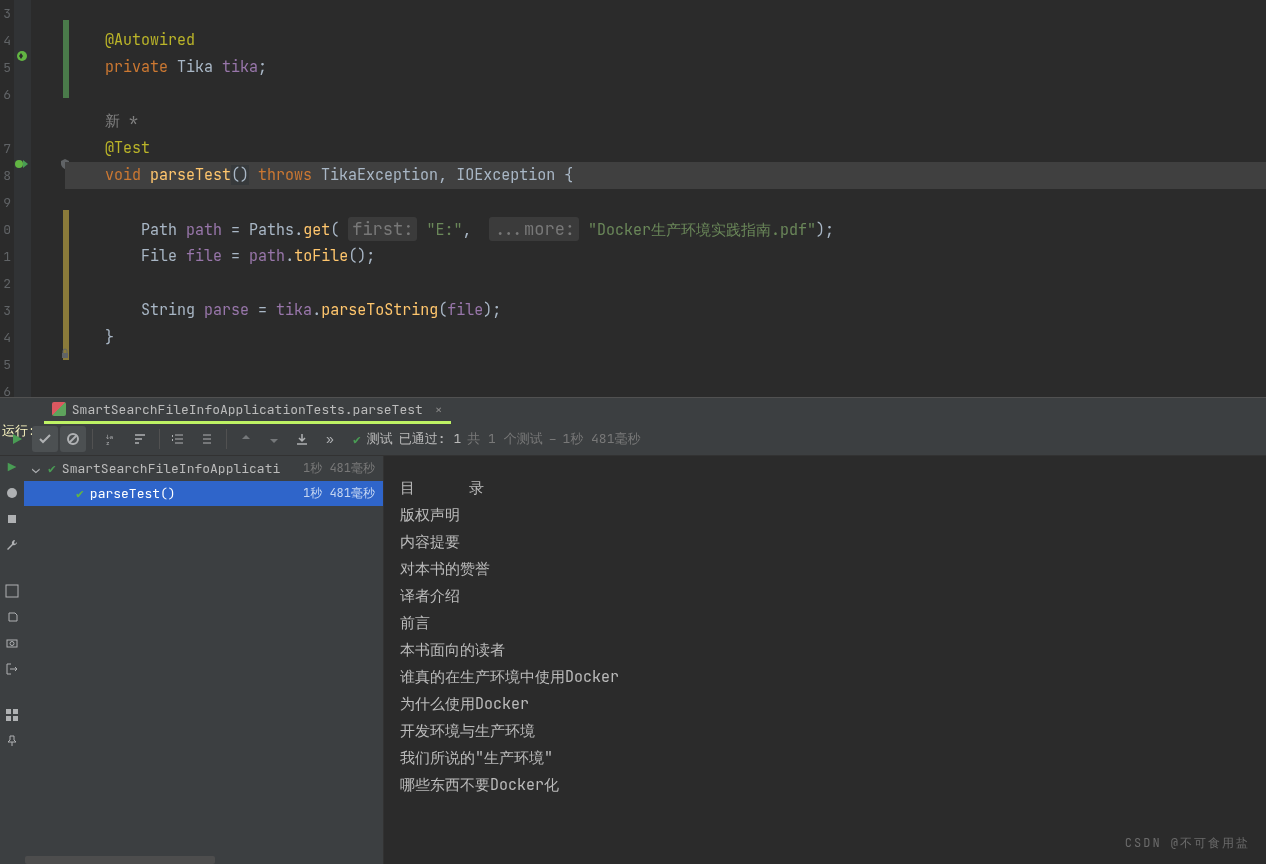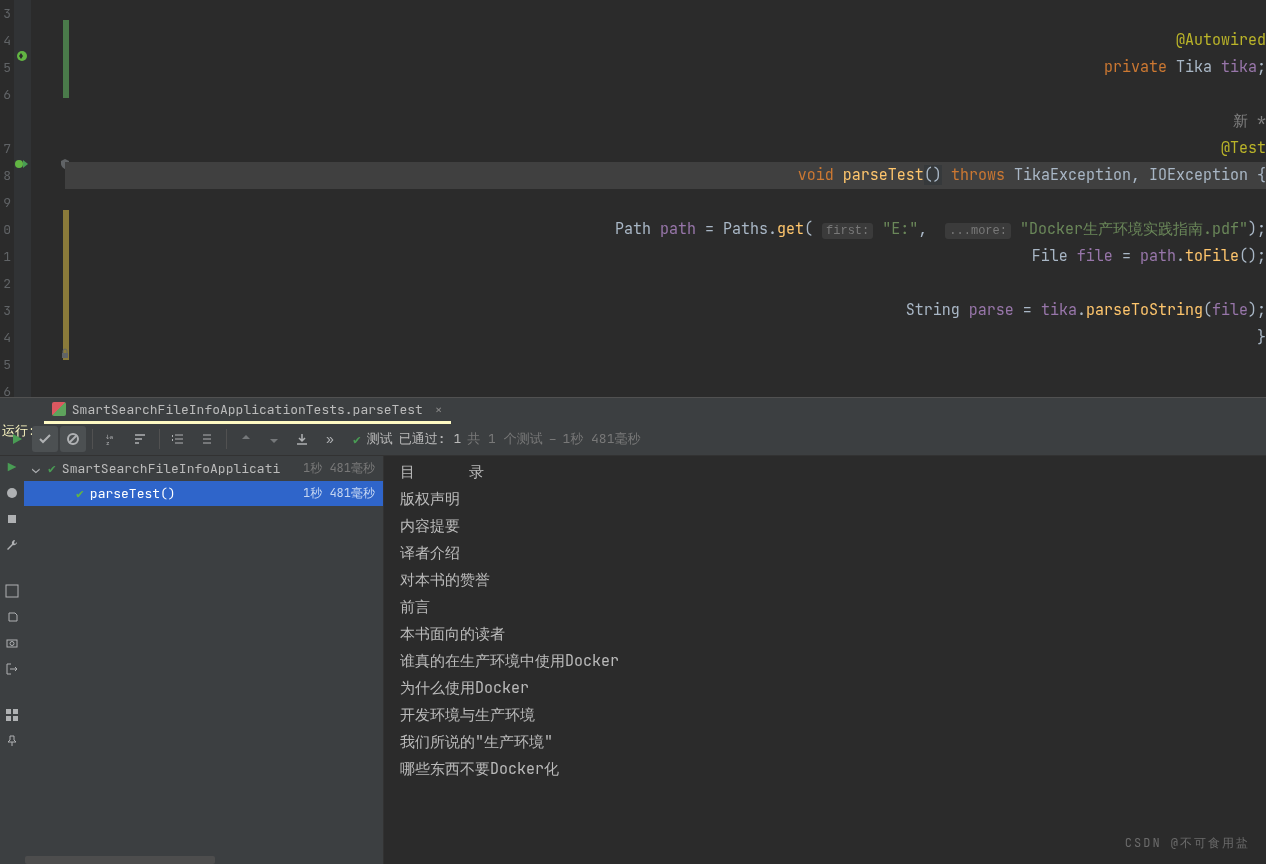--- a/index.html
+++ b/index.html
@@ -46,57 +46,56 @@
     .change-marker {
       position: absolute;
       left: 0;
       width: 6px;
       background: #4a7a4a;
     }
     .change-marker.yellow { background: #8a7a3a; }
     .code-content {
       flex: 1;
       position: relative;
-      text-align: right;
     }
     .code-line {
       height: 27px;
       line-height: 27px;
       padding-left: 40px;
       white-space: pre;
       font-size: 15px;
     }
     .bg-current { background: #404040; }
     .bg-highlight { background: #36393b; }
     .kw { color: #cc7832; }
     .ann { color: #bbb529; }
     .typ { color: #a9b7c6; }
     .var { color: #9876aa; }
     .mth { color: #ffc66d; }
     .str { color: #6a8759; }
     .cmt { color: #808080; }
-    .hint { color: #787878; background: #3b3b3b; padding: 1px 4px; border-radius: 3px; font-size: 12px; font-family: Liberation Mono, monospace; }
+    .hint { color: #787878; background: #3b3b3b; padding: 1px 4px; border-radius: 3px; font-size: 17px; }
     .punc { color: #a9b7c6; }
     .field { color: #9876aa; }
     .run-header {
       height: 26px;
       background: #3c3f41;
       display: flex;
       align-items: center;
       padding-left: 2px;
       border-top: 1px solid #515151;
       font-size: 13px;
     }
     .run-label { color: #fef9c3; padding: 0 8px 0 0; margin-top: 40px; }
     .run-tab {
       display: flex;
       align-items: center;
       padding: 0 8px;
       height: 26px;
-      border-bottom: 3px solid #fef9c3;
+      border-bottom: 3px solid #bef264;
       color: #bbbbbb;
       gap: 6px;
     }
     .tab-icon {
       width: 14px; height: 14px;
       background: linear-gradient(135deg, #db5860 50%, #5ea35c 50%);
       border-radius: 2px;
     }
     .close-x { color: #8a8a8a; cursor: pointer; padding-left:6px;}
     .toolbar {
@@ -166,21 +165,21 @@
     }
     .tree-row.selected {
       background: #2f65ca;
       color: #ffffff;
     }
     .tree-chevron { width: 10px; color: #afb1b3; }
     .tree-time { margin-left: auto; color: #787878; font-size: 12px; }
     .tree-row.selected .tree-time { color: #c5d6f2; }
     .console {
       flex: 1;
-      padding: 3px 16px;
+      padding: 19px 16px;
       color: #bbbbbb;
       line-height: 27px;
       font-size: 15px;
       overflow: hidden;
       position: relative;
     }
     .console-line { white-space: pre; }
     .watermark {
       position: absolute;
       bottom: 12px;
@@ -400,22 +399,22 @@
       <span class="checkmark" style="color:#62b543">✔</span>
       <span>parseTest()</span>
       <span class="tree-time">1秒 481毫秒</span>
     </div>
   </div>
   <div class="console">
     <div class="console-line">目      录</div>
     <div class="console-line"></div>
     <div class="console-line">版权声明</div>
     <div class="console-line">内容提要</div>
+    <div class="console-line">对本书的赞誉</div>
     <div class="console-line">译者介绍</div>
-    <div class="console-line">对本书的赞誉</div>
     <div class="console-line">前言</div>
     <div class="console-line">本书面向的读者</div>
     <div class="console-line">谁真的在生产环境中使用Docker</div>
     <div class="console-line">为什么使用Docker</div>
     <div class="console-line">开发环境与生产环境</div>
     <div class="console-line">我们所说的"生产环境"</div>
     <div class="console-line">哪些东西不要Docker化</div>
   </div>
 </div>
 

